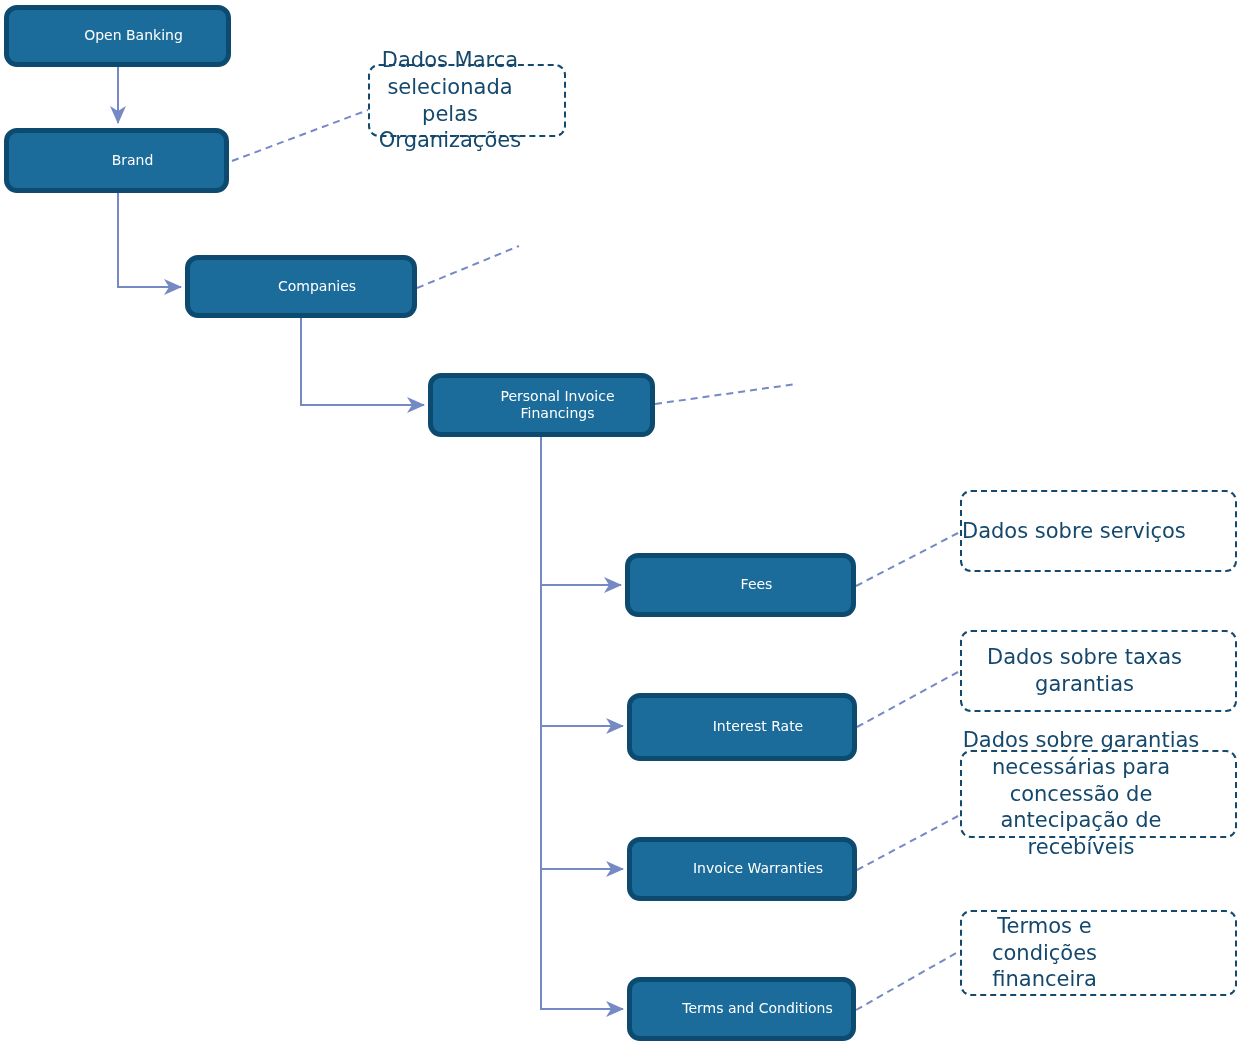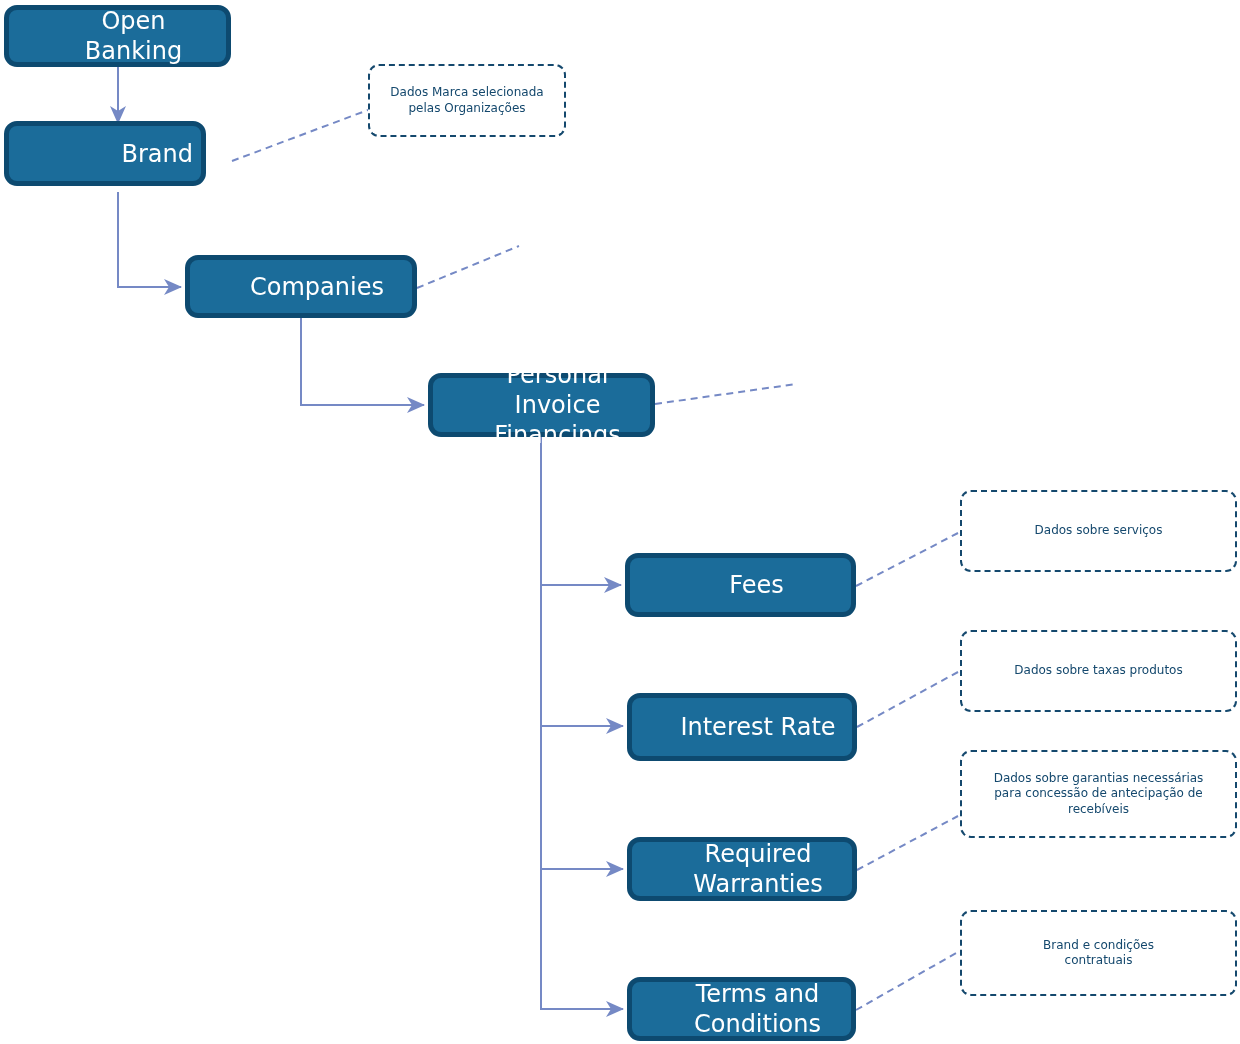--- a/index.html
+++ b/index.html
@@ -41,45 +41,44 @@
     z-index: 1;
     box-sizing: border-box;
     background: var(--node-fill);
     border: 5px solid var(--node-border);
     border-radius: 13px;
     color: var(--node-text);
     display: flex;
     align-items: center;
     justify-content: center;
     text-align: center;
-    font-size: 24px;
+    font-size: 14px;
     line-height: 1.25;
     padding-left: 32px;
   }
   .node .node-label { display: inline-block; padding: 0 8px; }
   .annotation {
     position: absolute;
     z-index: 1;
     box-sizing: border-box;
     background: var(--bg);
     border: 2px dashed var(--ann-color);
     border-radius: 11px;
     color: var(--ann-color);
     display: flex;
     align-items: center;
-    justify-content: center;
     text-align: center;
-    font-size: 12px;
+    font-size: 21px;
     line-height: 1.28;
   }
   .annotation .ann-text { display: inline-block; }
 
   
   #node-open-banking        { left: 4px;   top: 5px;   width: 227px; height: 62px; }
-  #node-brand               { left: 4px;   top: 121px; width: 202px; height: 65px; justify-content: flex-end; }
+  #node-brand               { left: 4px;   top: 128px; width: 225px; height: 65px; }
   #node-companies           { left: 185px; top: 255px; width: 232px; height: 63px; }
   #node-pif                 { left: 428px; top: 373px; width: 227px; height: 64px; }
   #node-fees                { left: 625px; top: 553px; width: 231px; height: 64px; }
   #node-interest-rate       { left: 627px; top: 693px; width: 230px; height: 68px; }
   #node-required-warranties { left: 627px; top: 837px; width: 230px; height: 64px; }
   #node-terms-conditions    { left: 627px; top: 977px; width: 229px; height: 64px; text-align: center; }
 
   
   #ann-brand      { left: 368px; top: 64px;  width: 198px; height: 73px; }
   #ann-brand .ann-text { max-width: 160px; }
@@ -137,35 +136,35 @@
   <div class="node" id="node-pif">
     <span class="node-label">Personal Invoice Financings</span>
   </div>
   <div class="node" id="node-fees">
     <span class="node-label">Fees</span>
   </div>
   <div class="node" id="node-interest-rate">
     <span class="node-label">Interest Rate</span>
   </div>
   <div class="node" id="node-required-warranties">
-    <span class="node-label">Required Warranties</span>
+    <span class="node-label">Invoice Warranties</span>
   </div>
   <div class="node" id="node-terms-conditions">
     <span class="node-label">Terms and Conditions</span>
   </div>
 
   <div class="annotation" id="ann-brand">
     <span class="ann-text">Dados Marca selecionada pelas Organizações</span>
   </div>
   <div class="annotation" id="ann-fees">
     <span class="ann-text">Dados sobre serviços</span>
   </div>
   <div class="annotation" id="ann-interest">
-    <span class="ann-text">Dados sobre taxas produtos</span>
+    <span class="ann-text">Dados sobre taxas garantias</span>
   </div>
   <div class="annotation" id="ann-warranties">
     <span class="ann-text">Dados sobre garantias necessárias para concessão de antecipação de recebíveis</span>
   </div>
   <div class="annotation" id="ann-terms">
-    <span class="ann-text">Brand e condições contratuais</span>
+    <span class="ann-text">Termos e condições financeira</span>
   </div>
 
 </div>
 
 </body></html>

